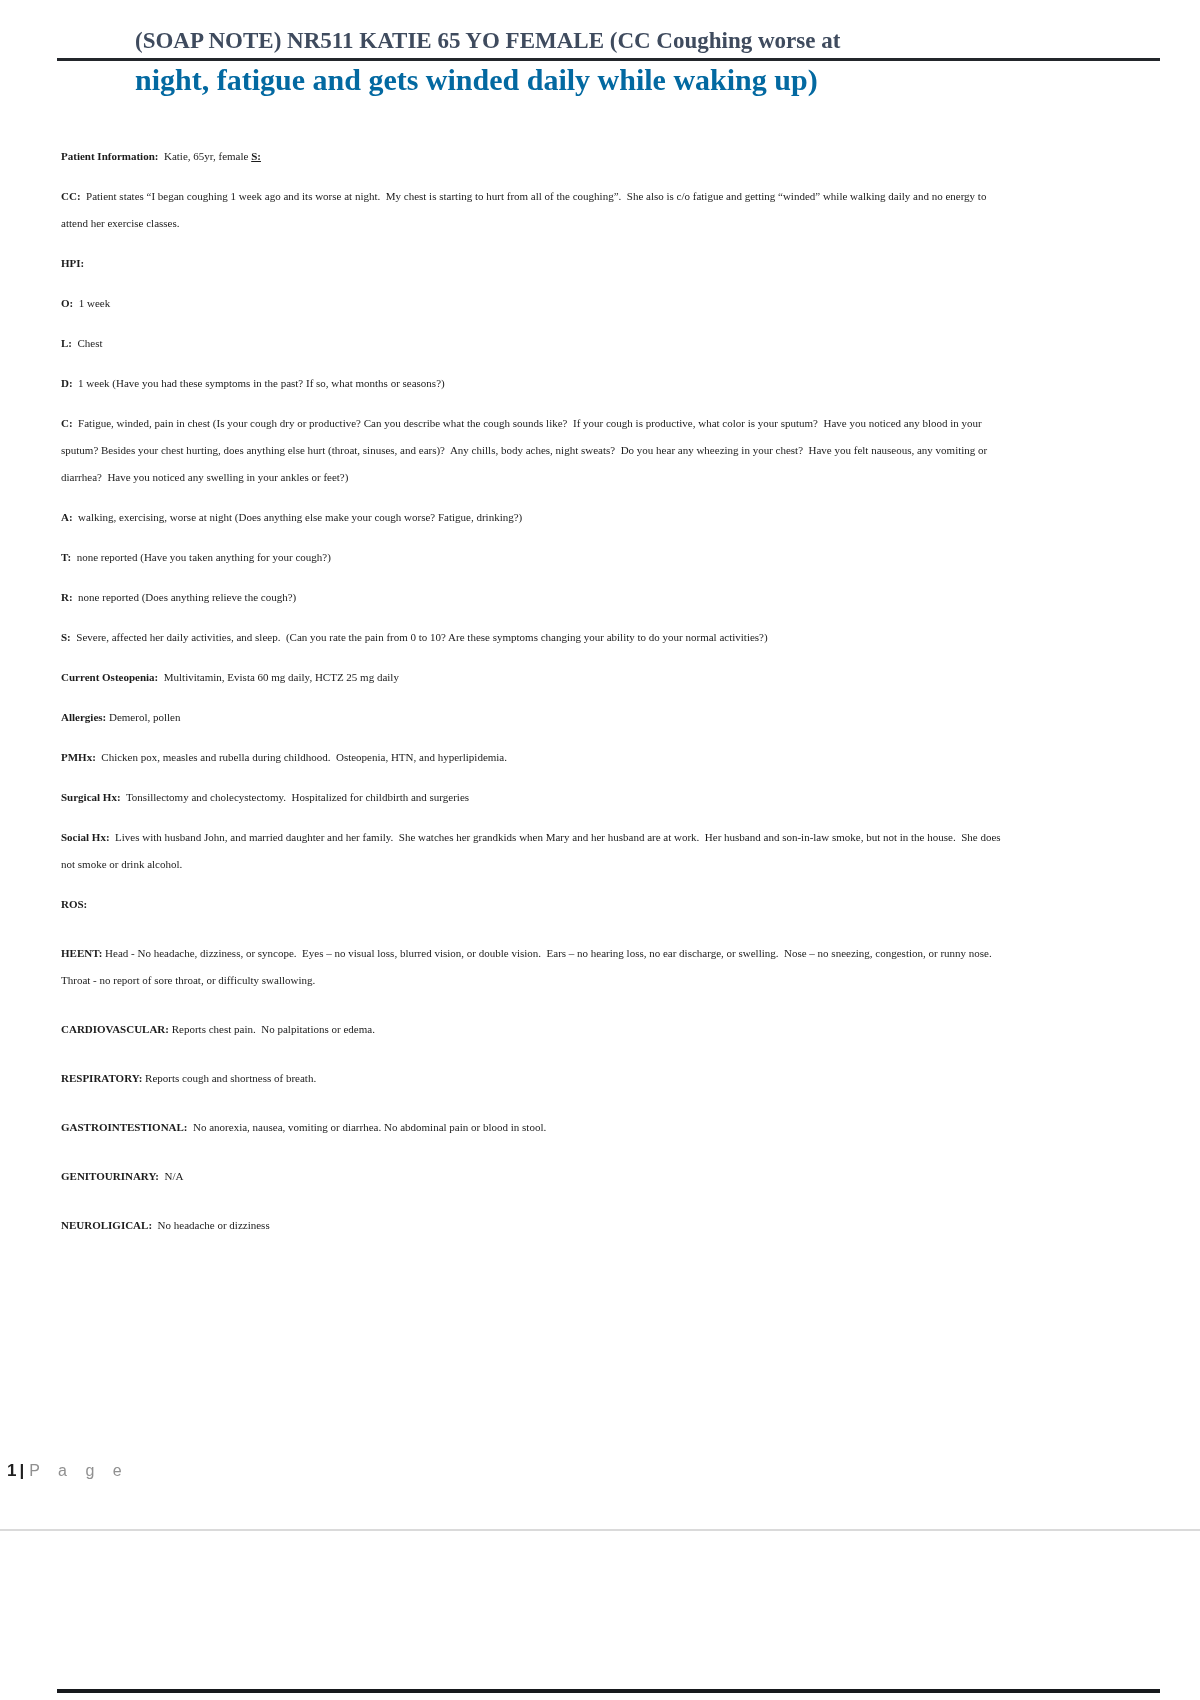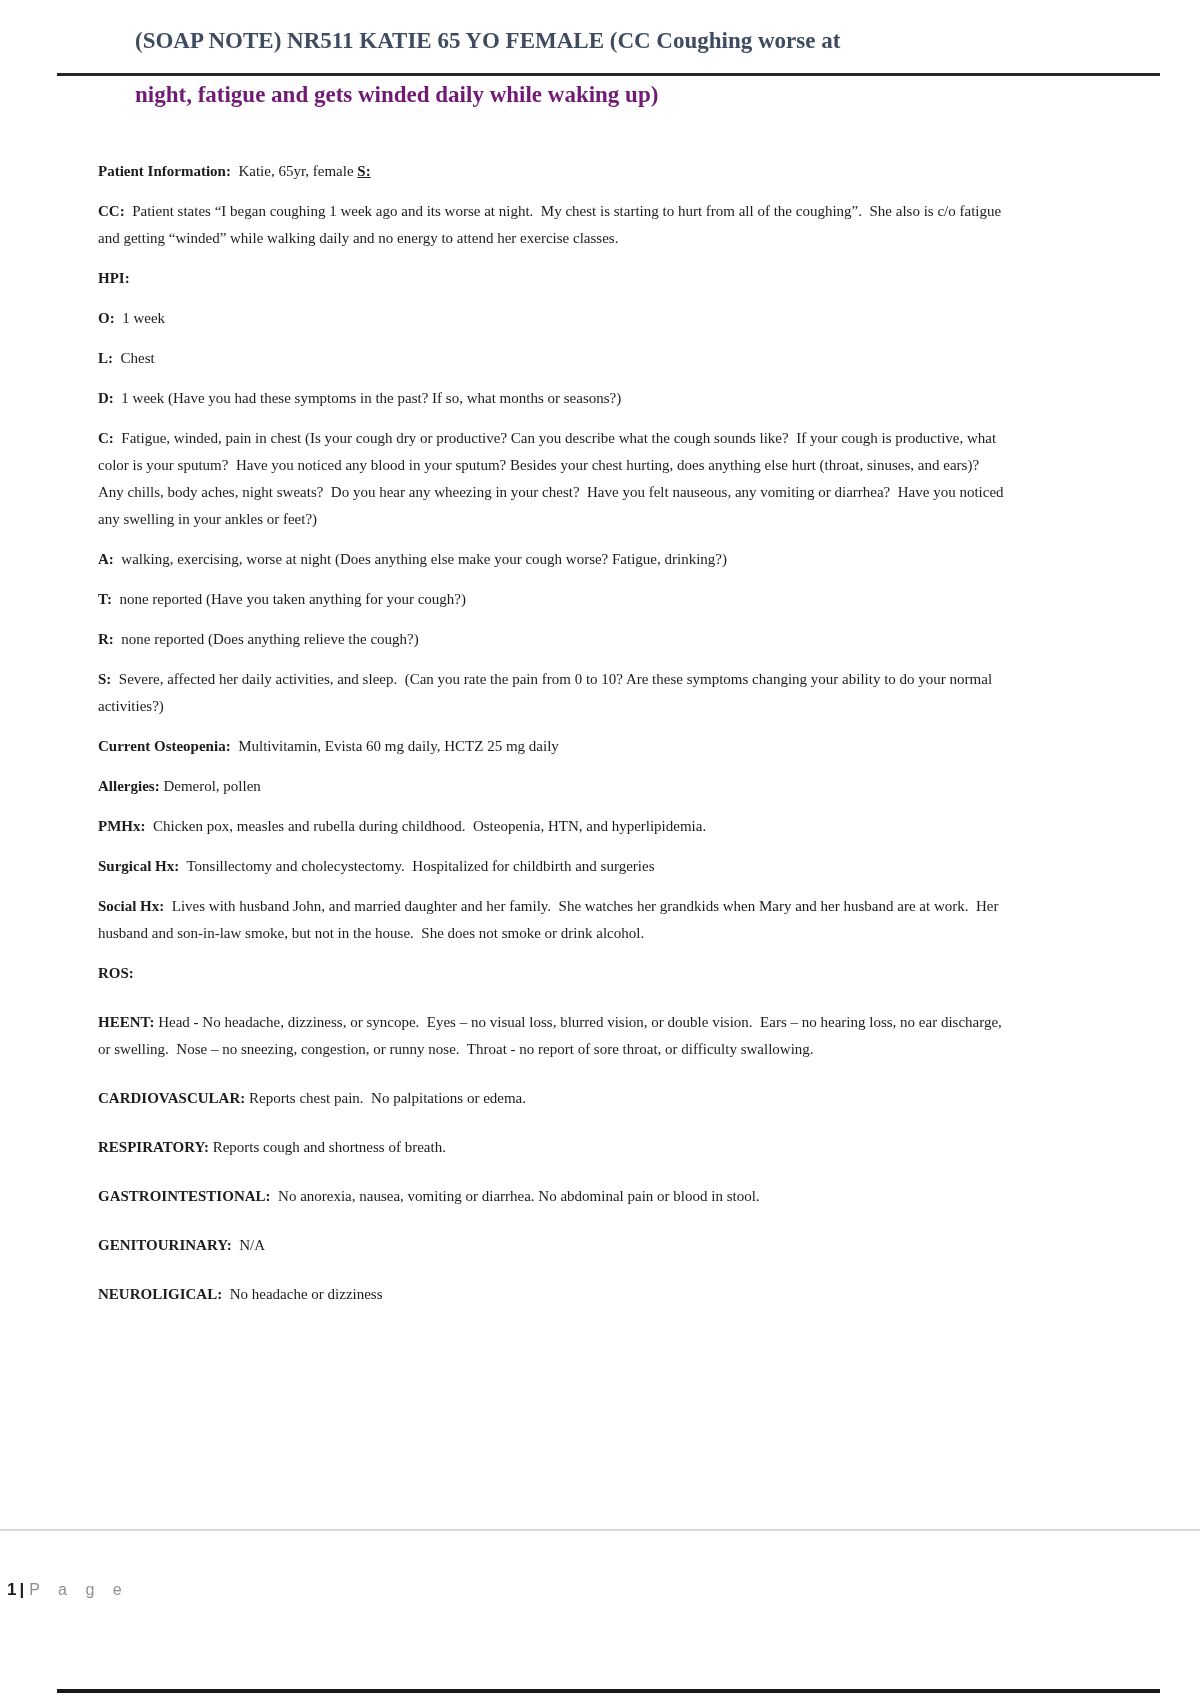--- a/index.html
+++ b/index.html
@@ -13,57 +13,57 @@
     overflow:hidden;
   }
   
   .doc-header{padding-top:24px;}
   .title-rule{
     margin:0 40px 0 57px;
     border-bottom:3px solid #23262b;
   }
   .title-line1{
     margin:0;
-    padding:0 0 15px 78px;
+    padding:0 0 0 78px;
     font-size:23px;
     line-height:34px;
     font-weight:bold;
     color:#3f4b5e;
     white-space:nowrap;
   }
   .title-line2{
     margin:0 0 0 135px;
-    font-size:23px;
+    font-size:30px;
     line-height:38px;
     font-weight:bold;
-    color:#701a75;
+    color:#0369a1;
   }
   
   .content{
-    margin:44px 192px 0 98px;
-    font-size:15px;
+    margin:44px 192px 0 61px;
+    font-size:11px;
     line-height:27px;
   }
   .para{
     margin:0 0 13px 0;
     white-space:pre-wrap;
   }
   .para[data-group="ros"]{margin-bottom:22px;}
   .label{font-weight:bold;}
   .suffix{font-weight:bold;text-decoration:underline;}
   
   .footer-rule{
     position:absolute;
     top:1529px;left:0;
     width:100%;height:2px;
     background:#dadada;
   }
   .footer{
     position:absolute;
-    top:1580px;left:7px;
+    top:1461px;left:7px;
     font-family:"Liberation Sans","DejaVu Sans",sans-serif;
     font-size:17px;
   }
   .pg-num,.pg-sep{font-weight:bold;color:#1f1f1f;}
   .pg-sep{margin:0 5px 0 3px;}
   .pg-label{
     color:#909090;
     letter-spacing:7px;
     font-size:16px;
   }

